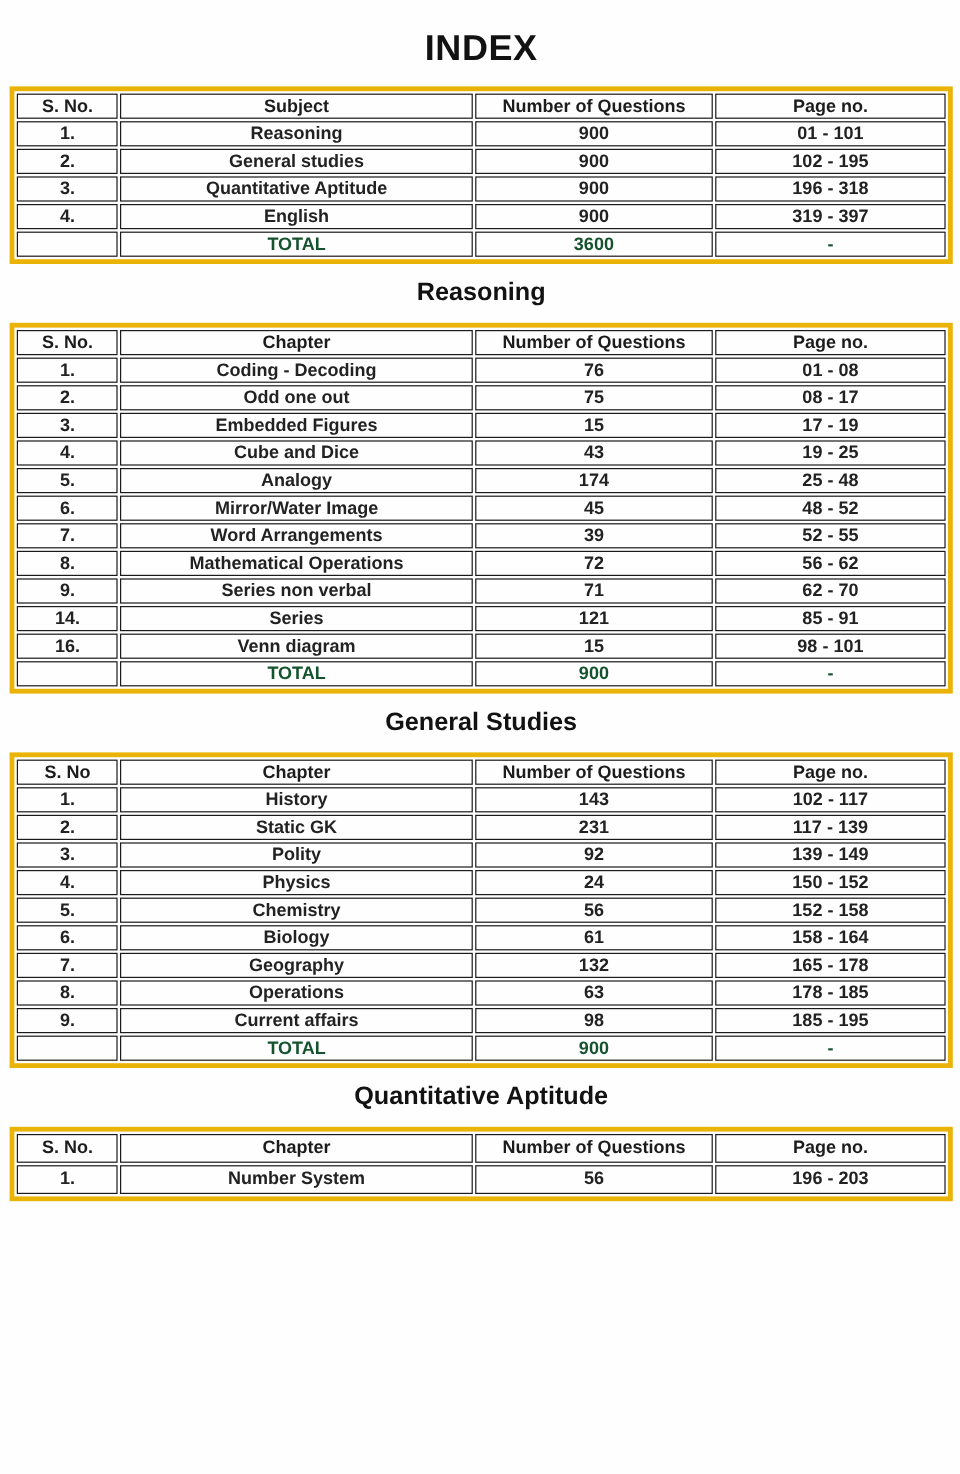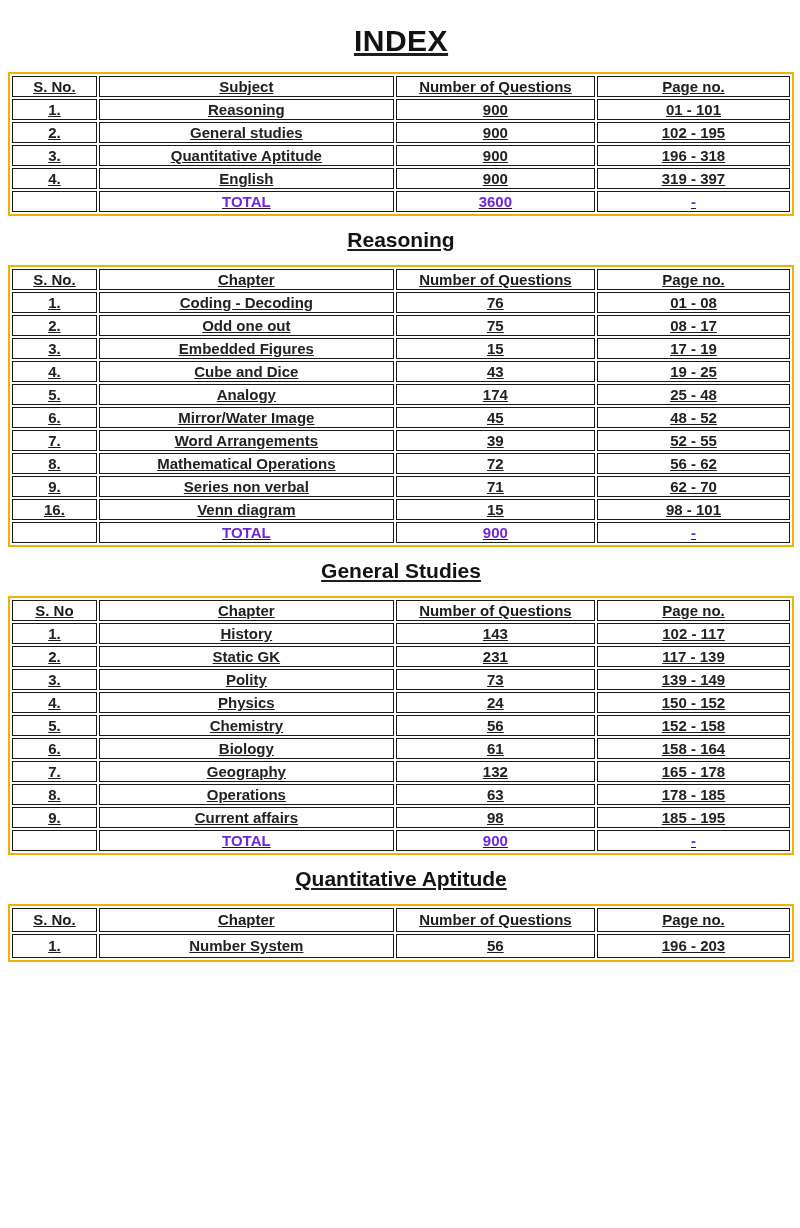--- a/index.html
+++ b/index.html
@@ -7,41 +7,41 @@
   body {
     width: 800px;
     height: 1228px;
     background: #fefefdc;
     background-color: #fefefe;
     font-family: "Liberation Sans", sans-serif;
     color: #1e1e1e;
     font-weight: 700;
     overflow: hidden;
   }
-  .page { padding: 0 6px 0 8px; text-decoration: underline; }
+  .page { padding: 0 6px 0 8px; }
   h1.page-title {
     text-align: center;
     font-size: 30px;
     line-height: 1;
     margin: 26px 0 16px 0;
     letter-spacing: 0.5px;
     color: #121212;
   }
   h2.section-heading {
     text-align: center;
     font-size: 21px;
     line-height: 1;
     margin: 13px 0 15px 0;
     color: #121212;
   }
   table.index-table {
     width: 100%;
     border-collapse: separate;
     border-spacing: 2px;
-    border: 2px solid #eab308;
+    border: 4px solid #eab308;
     table-layout: fixed;
     background: transparent;
   }
   .index-table th, .index-table td {
     border: 1.5px solid #1a1a1a;
     text-align: center;
     vertical-align: middle;
     height: 21px;
     line-height: 1.05;
     padding: 1px 4px;
@@ -50,21 +50,21 @@
     color: #222;
     overflow: hidden;
     white-space: nowrap;
   }
   .index-table th { color: #1c1c1c; }
   table.t3 th, table.t3 td { height: 24px; }
   col.c0 { width: 11%; }
   col.c1 { width: 38.2%; }
   col.c2 { width: 25.8%; }
   col.c3 { width: 25%; }
-  tr.total-row td { font-weight: 700; color: #6d28d9; }
+  tr.total-row td { font-weight: 700; color: #14532d; }
 </style>
 </head>
 <body>
 
 <div class="page">
   <h1 class="page-title">INDEX</h1>
   <div id="document-body">
       <section>
         <table class="index-table t0">
           <colgroup>
@@ -181,20 +181,26 @@
               <td>72</td>
               <td>56 - 62</td>
             </tr>
             <tr>
               <td>9.</td>
               <td>Series non verbal</td>
               <td>71</td>
               <td>62 - 70</td>
             </tr>
             <tr>
+              <td>14.</td>
+              <td>Series</td>
+              <td>121</td>
+              <td>85 - 91</td>
+            </tr>
+            <tr>
               <td>16.</td>
               <td>Venn diagram</td>
               <td>15</td>
               <td>98 - 101</td>
             </tr>
             <tr class="total-row">
               <td></td>
               <td>TOTAL</td>
               <td>900</td>
               <td>-</td>
@@ -228,21 +234,21 @@
             </tr>
             <tr>
               <td>2.</td>
               <td>Static GK</td>
               <td>231</td>
               <td>117 - 139</td>
             </tr>
             <tr>
               <td>3.</td>
               <td>Polity</td>
-              <td>73</td>
+              <td>92</td>
               <td>139 - 149</td>
             </tr>
             <tr>
               <td>4.</td>
               <td>Physics</td>
               <td>24</td>
               <td>150 - 152</td>
             </tr>
             <tr>
               <td>5.</td>

